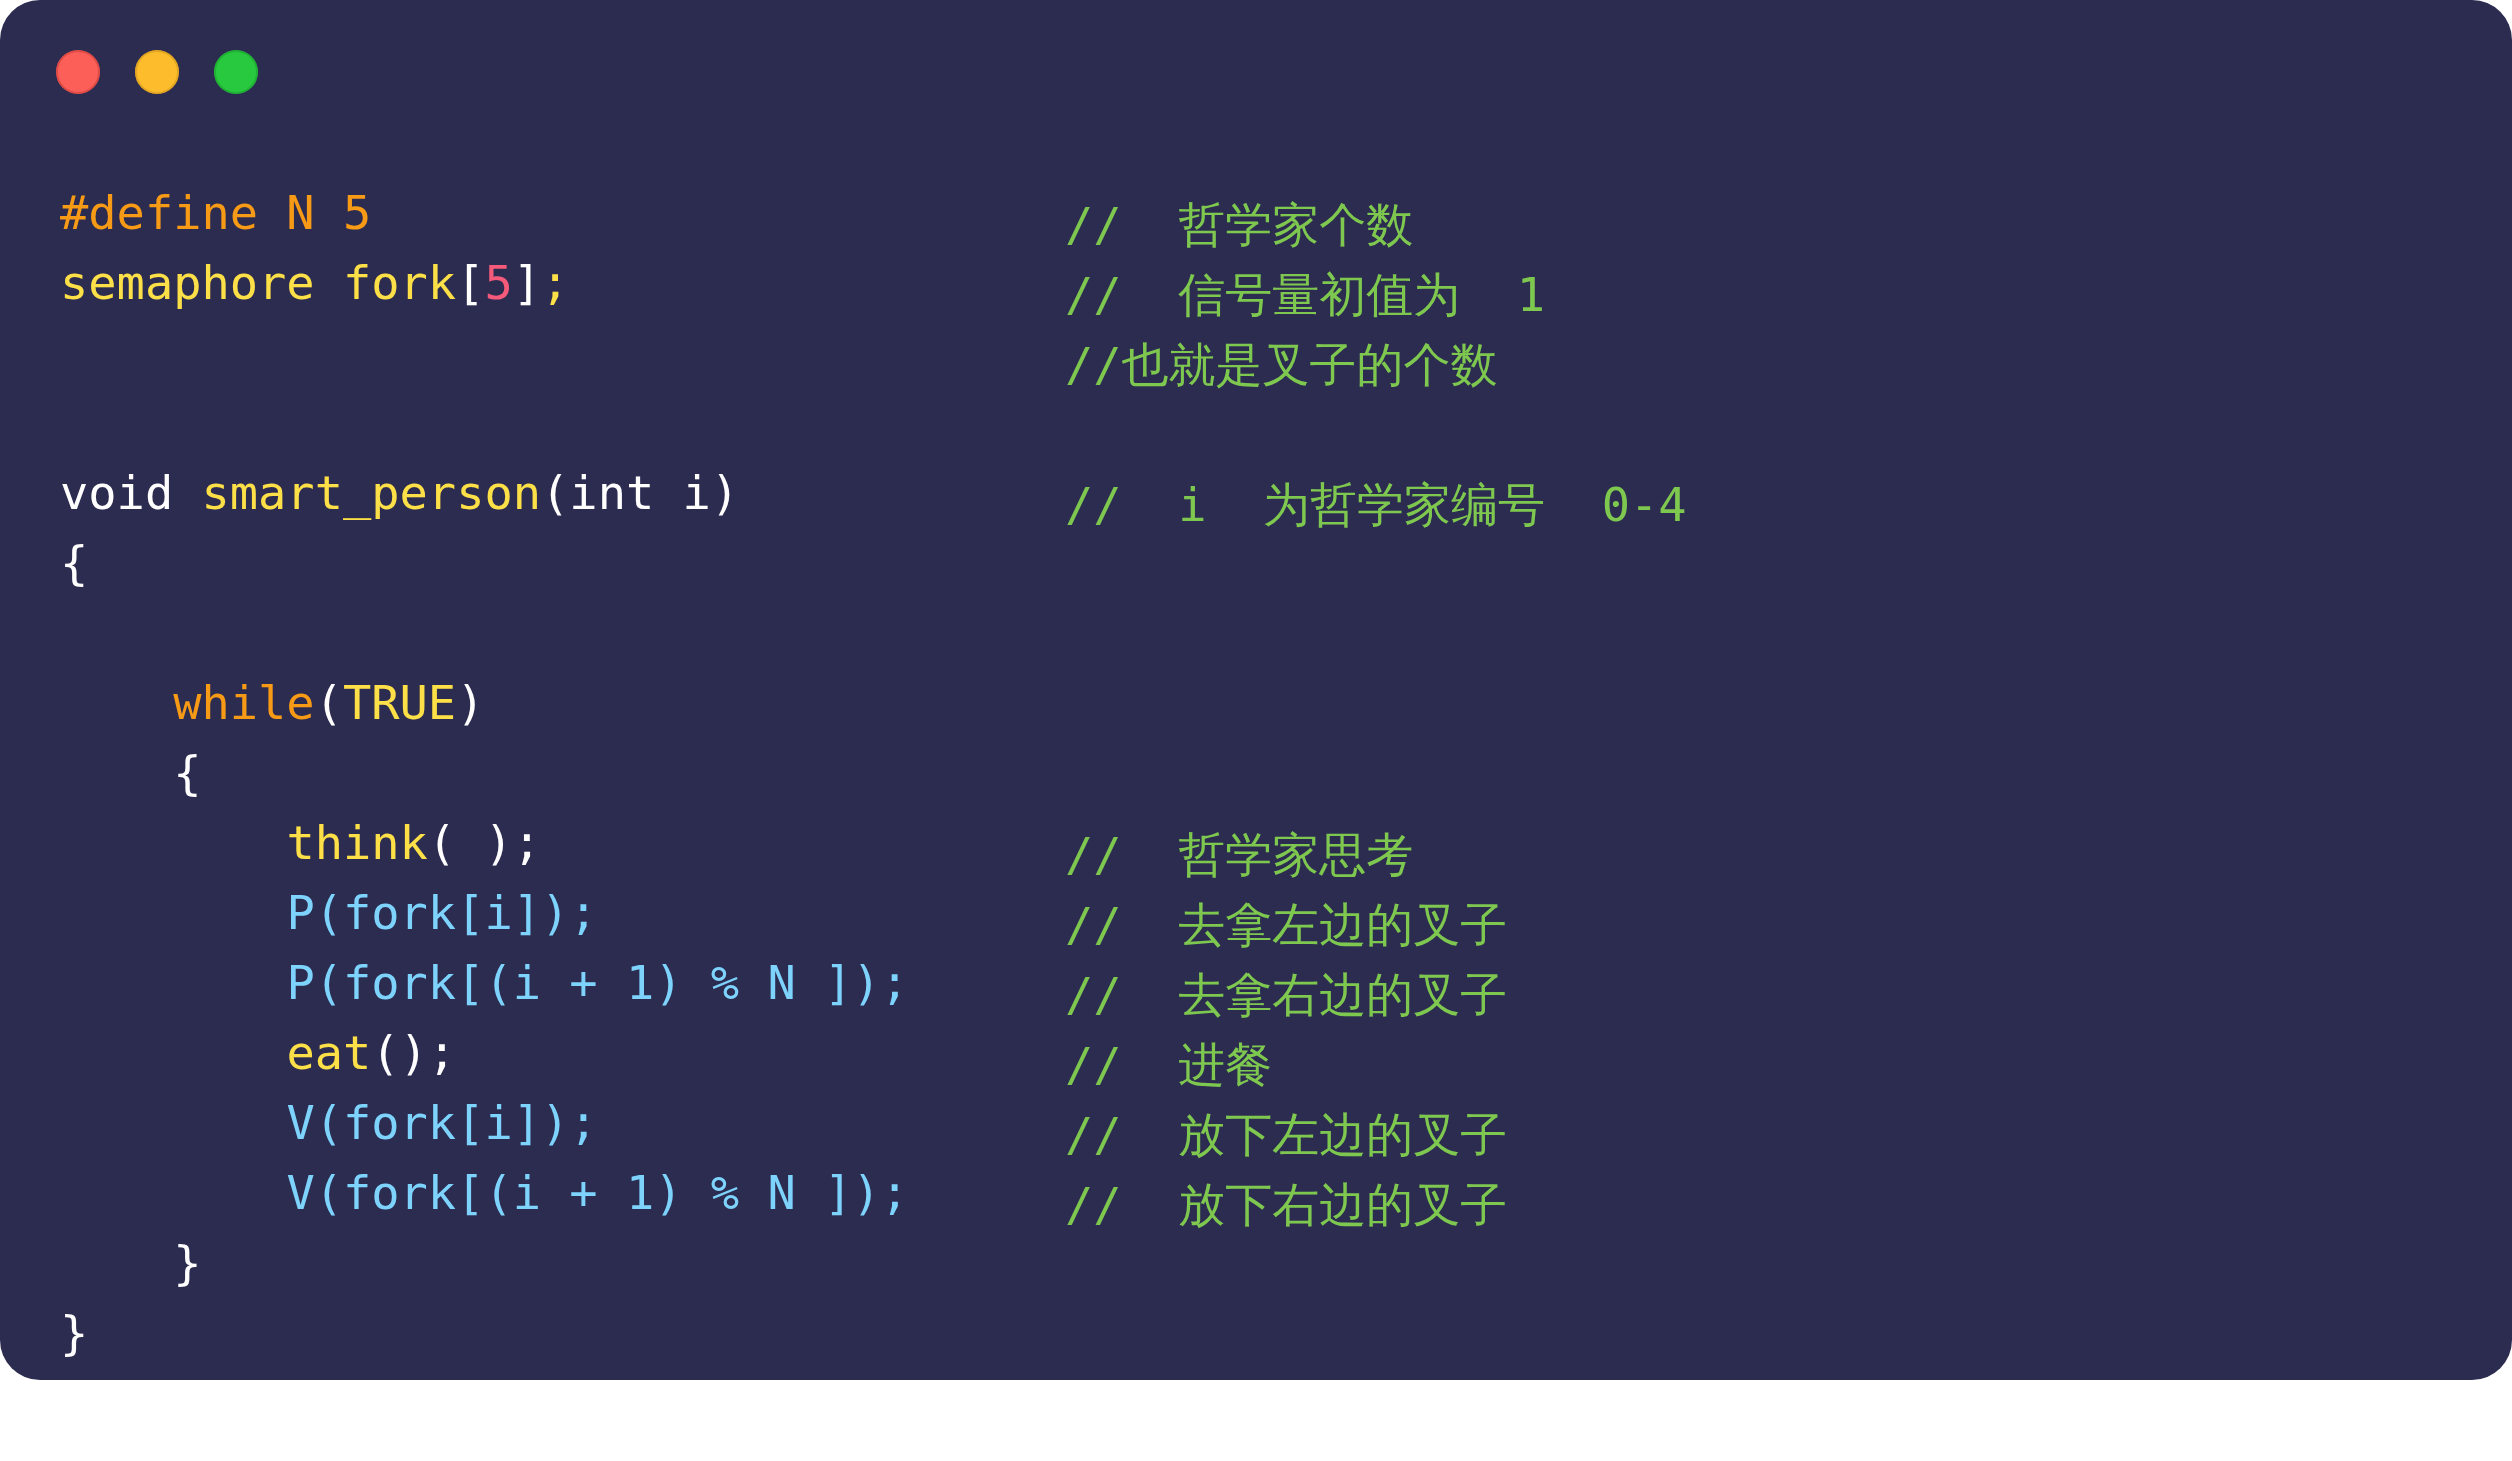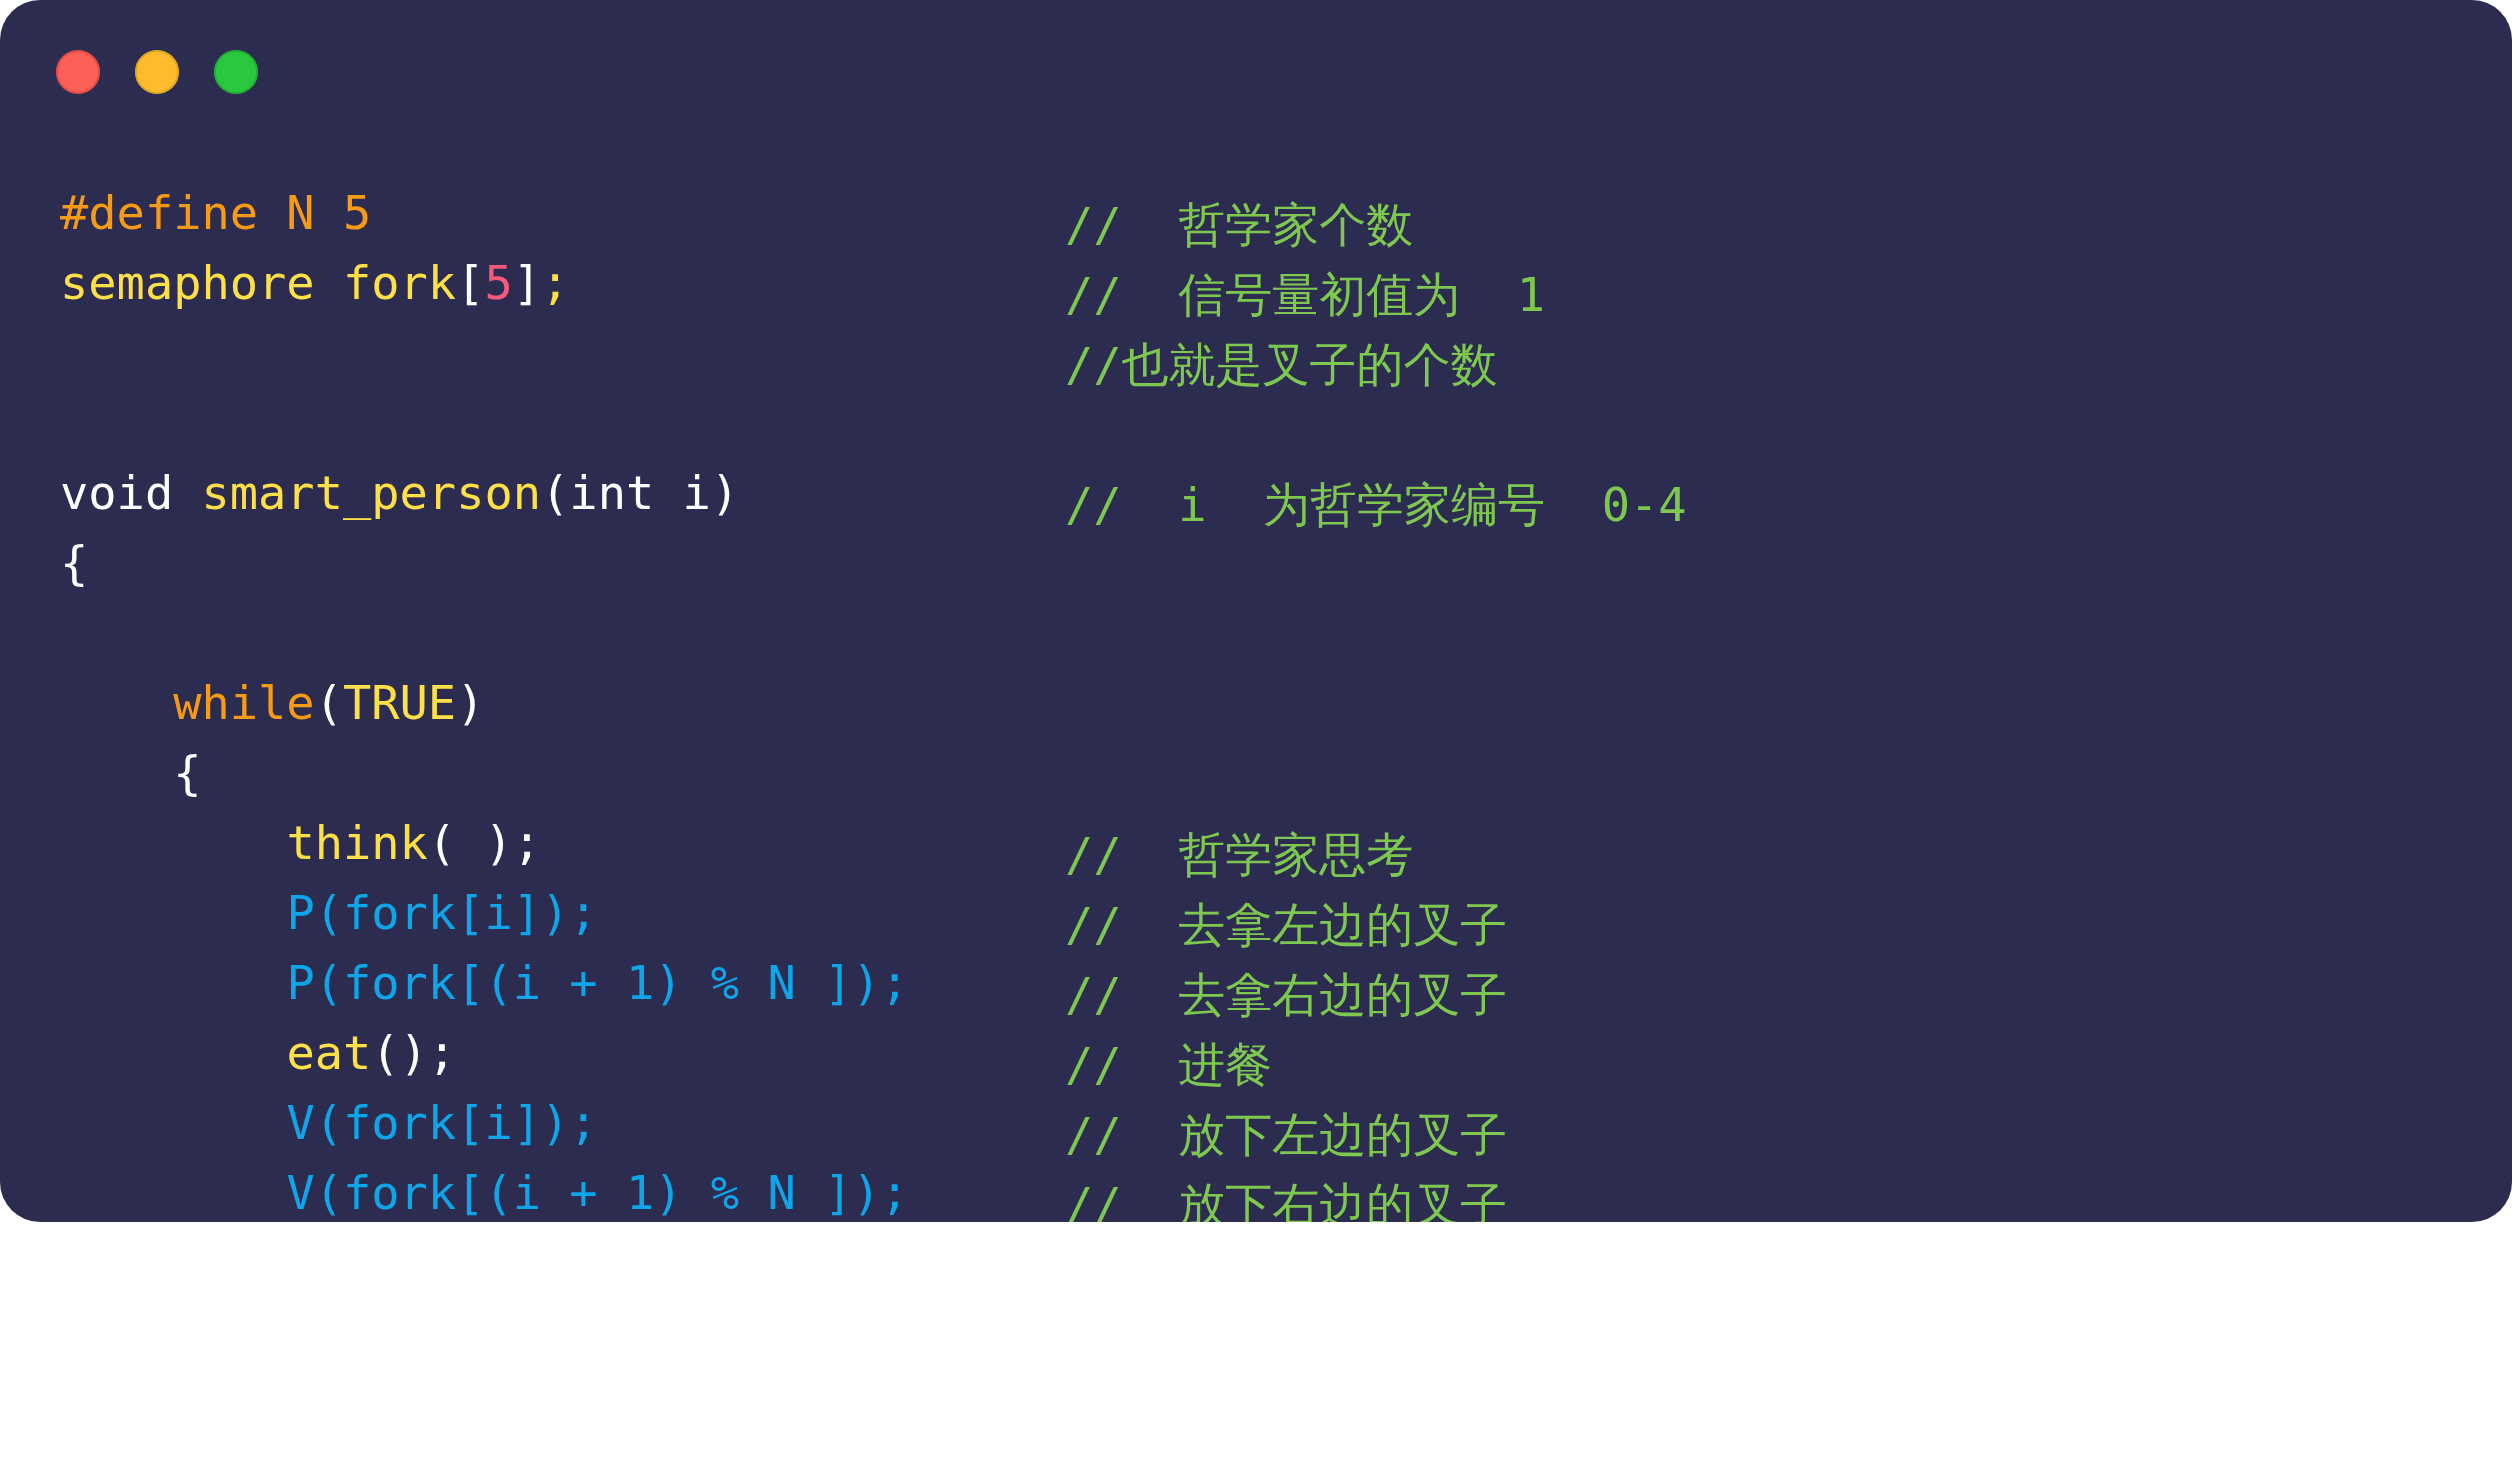--- a/index.html
+++ b/index.html
@@ -8,21 +8,21 @@
     background: #ffffff;
     width: 2512px;
     height: 1462px;
     overflow: hidden;
   }
   #window {
     position: absolute;
     left: 0;
     top: 0;
     width: 2512px;
-    height: 1222px;
+    height: 1380px;
     background: #2C2B50;
     border-radius: 40px;
     overflow: hidden;
     box-sizing: border-box;
   }
   #titlebar {
     position: absolute;
     left: 0; top: 0;
     width: 100%;
     height: 144px;
@@ -63,21 +63,21 @@
   .cmt {
     position: absolute;
     left: 1005px;
     top: 12px;
     white-space: pre;
     text-align: center;
   }
   .t-white  { color: #FFFFFF; }
   .t-cyan   { color: #fde047; }
   .t-orange { color: #F79A16; }
-  .t-yellow { color: #0ea5e9; }
+  .t-yellow { color: #7dd3fc; }
   .t-pink   { color: #F55A7B; }
   .t-comment{ color: #7EC850; }
 </style>
 </head>
 <body>
 
 <div id="window" style="background: rgb(44, 43, 80); border-radius: 40px;">
 
   <div id="titlebar">
     <span class="dot red" style="background: rgb(252, 95, 88);"></span>

